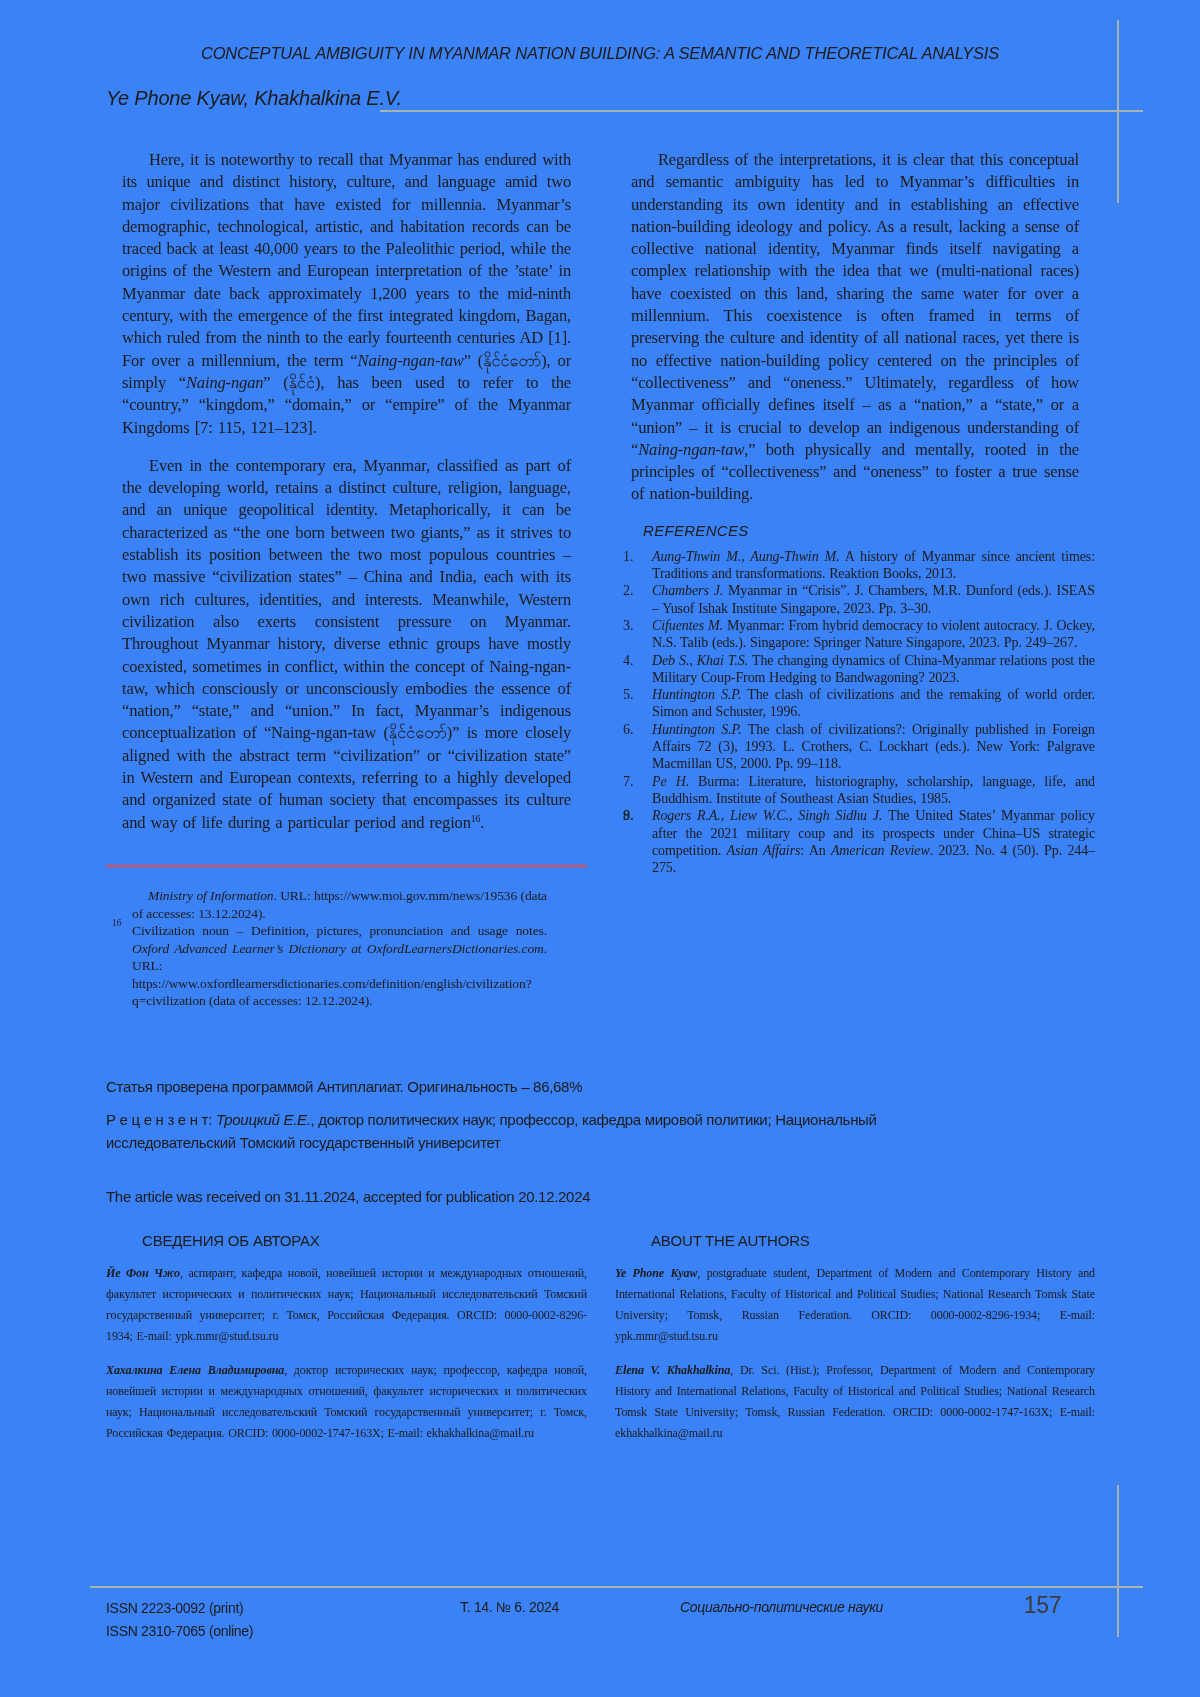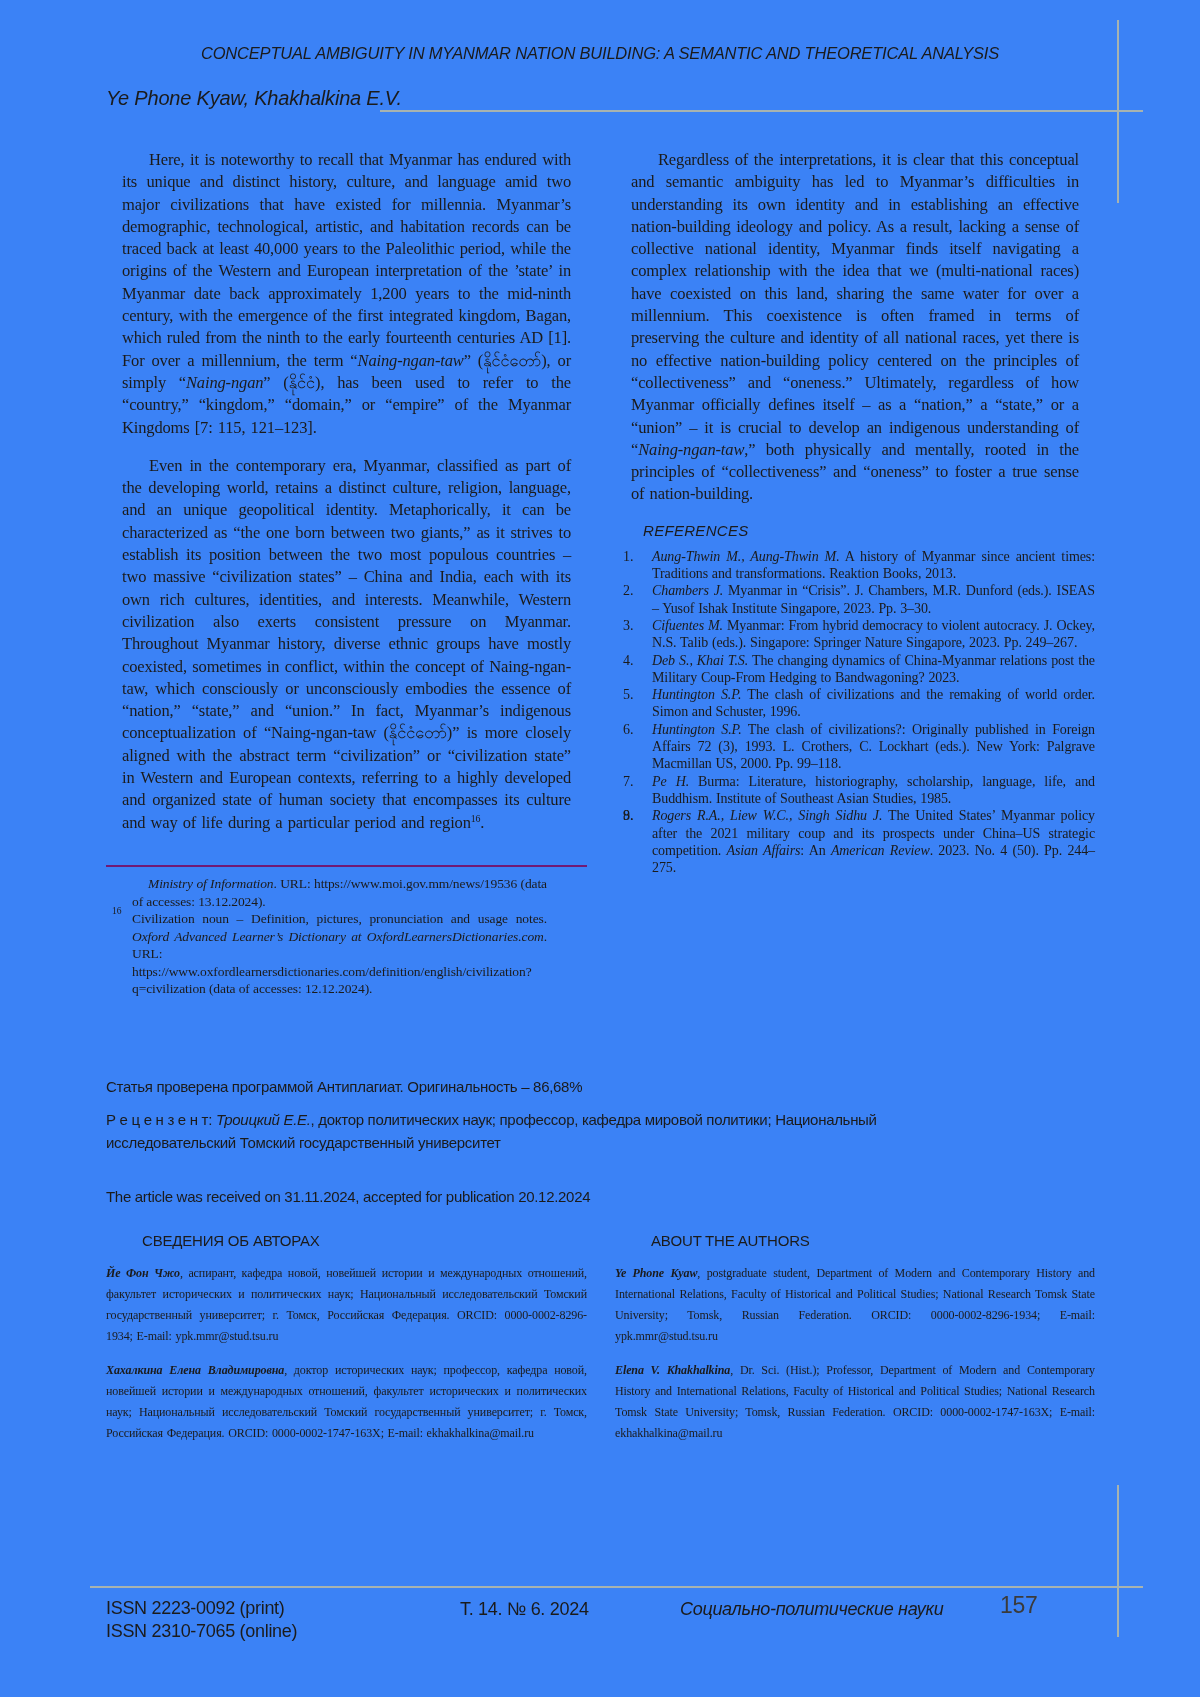--- a/index.html
+++ b/index.html
@@ -30,21 +30,21 @@
 
   .col{ position:absolute; top:133px; }
   .col1{ left:106px; width:481px; }
   .col2{ left:615px; width:480px; }
 
   p.body{
     margin:16px; text-align:justify; font-size:16.5px; line-height:22.3px;
     text-indent:27px; letter-spacing:-0.15px; word-spacing:1.2px;
   }
 
-  .footnotes{ margin-top:31px; border-top:2px solid #701a75; padding-top:8px; }
+  .footnotes{ margin-top:31px; border-top:2px solid #ef4444; padding-top:20px; }
   .fn{
     margin:0 40px 0 26px; font-size:13.5px; line-height:17.6px;
     text-align:justify; letter-spacing:-0.1px;
   }
   .fn-cont{ text-indent:16px; }
   .fn16{ position:relative; }
   .fn-marker{ position:absolute; left:-20px; top:1px; font-size:9.5px; }
 
   .refs-heading{
     margin:16px 0 9px 28px; font-family:"Liberation Sans","DejaVu Sans",sans-serif;
@@ -71,25 +71,25 @@
   .about-heading{
     margin:0 0 14px 36px; font-family:"Liberation Sans","DejaVu Sans",sans-serif;
     font-weight:400; font-size:15px; letter-spacing:-0.2px;
   }
   .bio{
     margin:0 0 13px 0; font-size:12px; line-height:21px;
     text-align:justify; letter-spacing:-0.1px; word-spacing:0.8px;
   }
 
   .footer-item{ position:absolute; font-family:"Liberation Sans","DejaVu Sans",sans-serif;
-                font-size:18px; letter-spacing:-0.3px; }
+                font-size:14px; letter-spacing:-0.3px; }
   .f-issn{ top:1597px; left:106px; line-height:23px; }
   .f-vol{ top:1599px; left:460px; }
   .f-journal{ top:1599px; left:680px; font-style:italic; }
-  .f-page{ top:1592px; left:1000px; width:85px; text-align:left; font-size:23px; color:#3b3b3b; }
+  .f-page{ top:1592px; left:1000px; width:85px; text-align:center; font-size:23px; color:#3b3b3b; }
 </style>
 </head>
 <body>
 
 <div class="page">
 
   <div class="running-title">CONCEPTUAL AMBIGUITY IN MYANMAR NATION BUILDING: A SEMANTIC AND THEORETICAL ANALYSIS</div>
   <div class="byline">Ye Phone Kyaw, Khakhalkina E.V.</div>
   <div class="rule-top"></div>
   <div class="vrule-top"></div>

